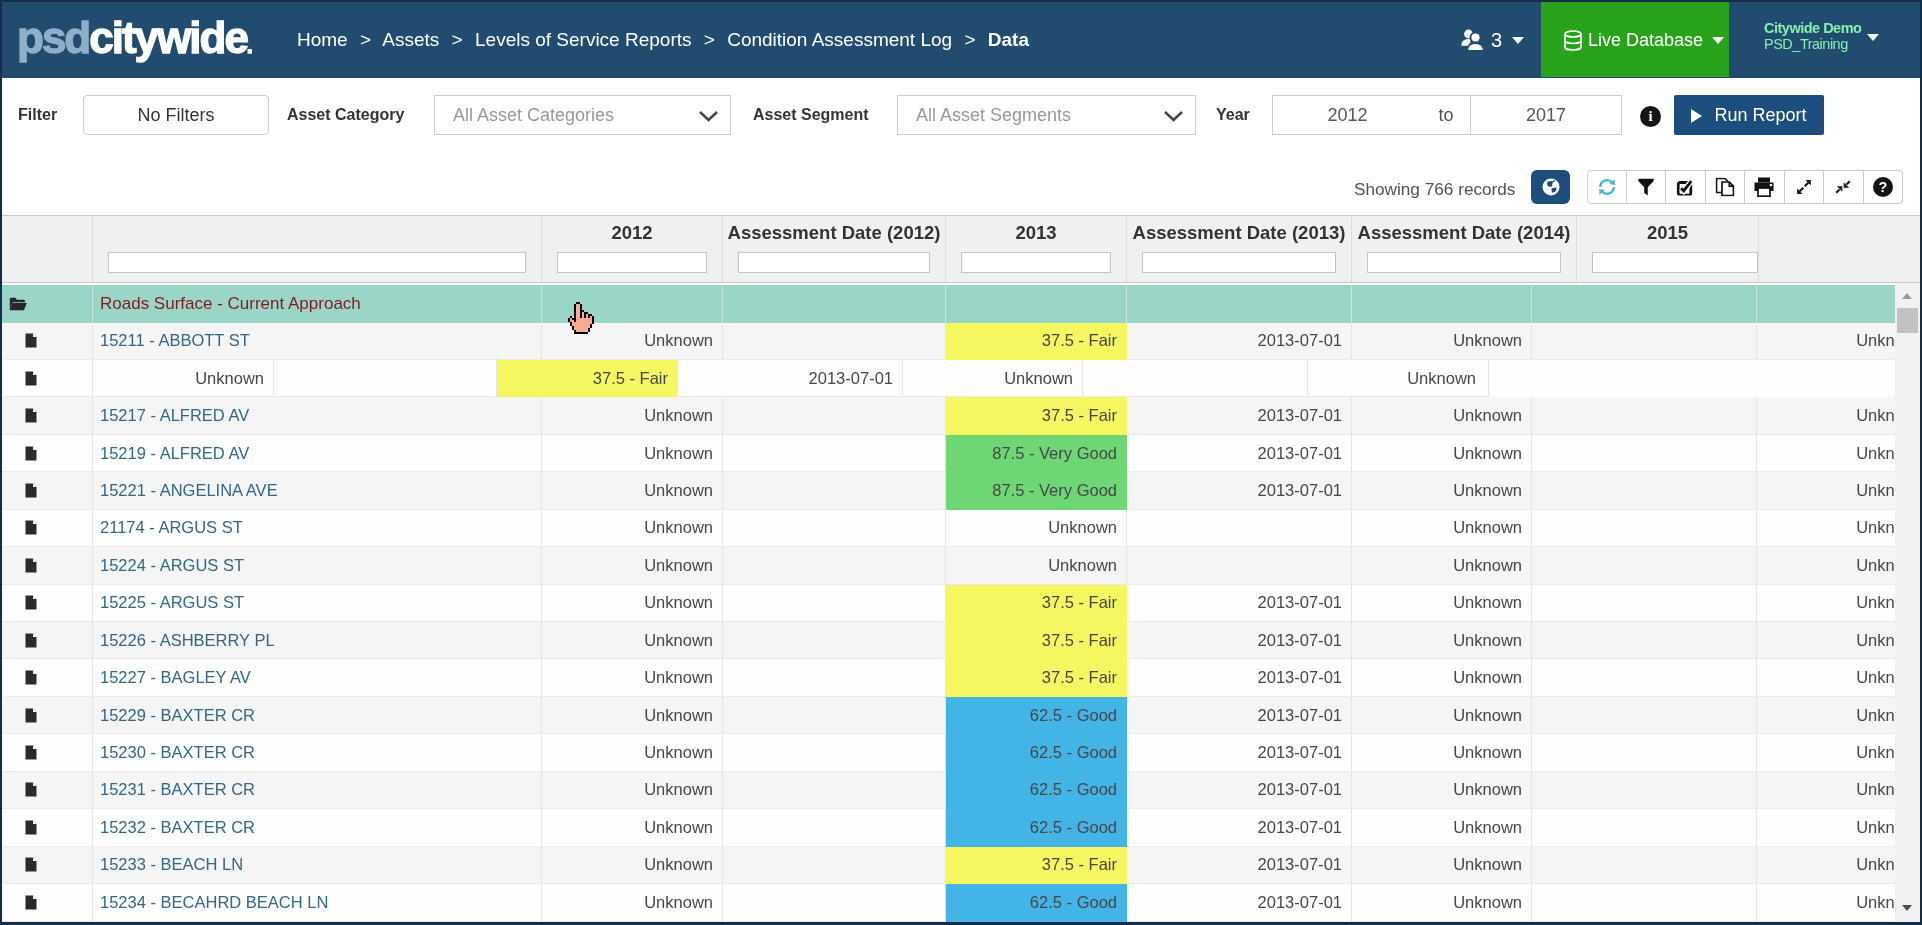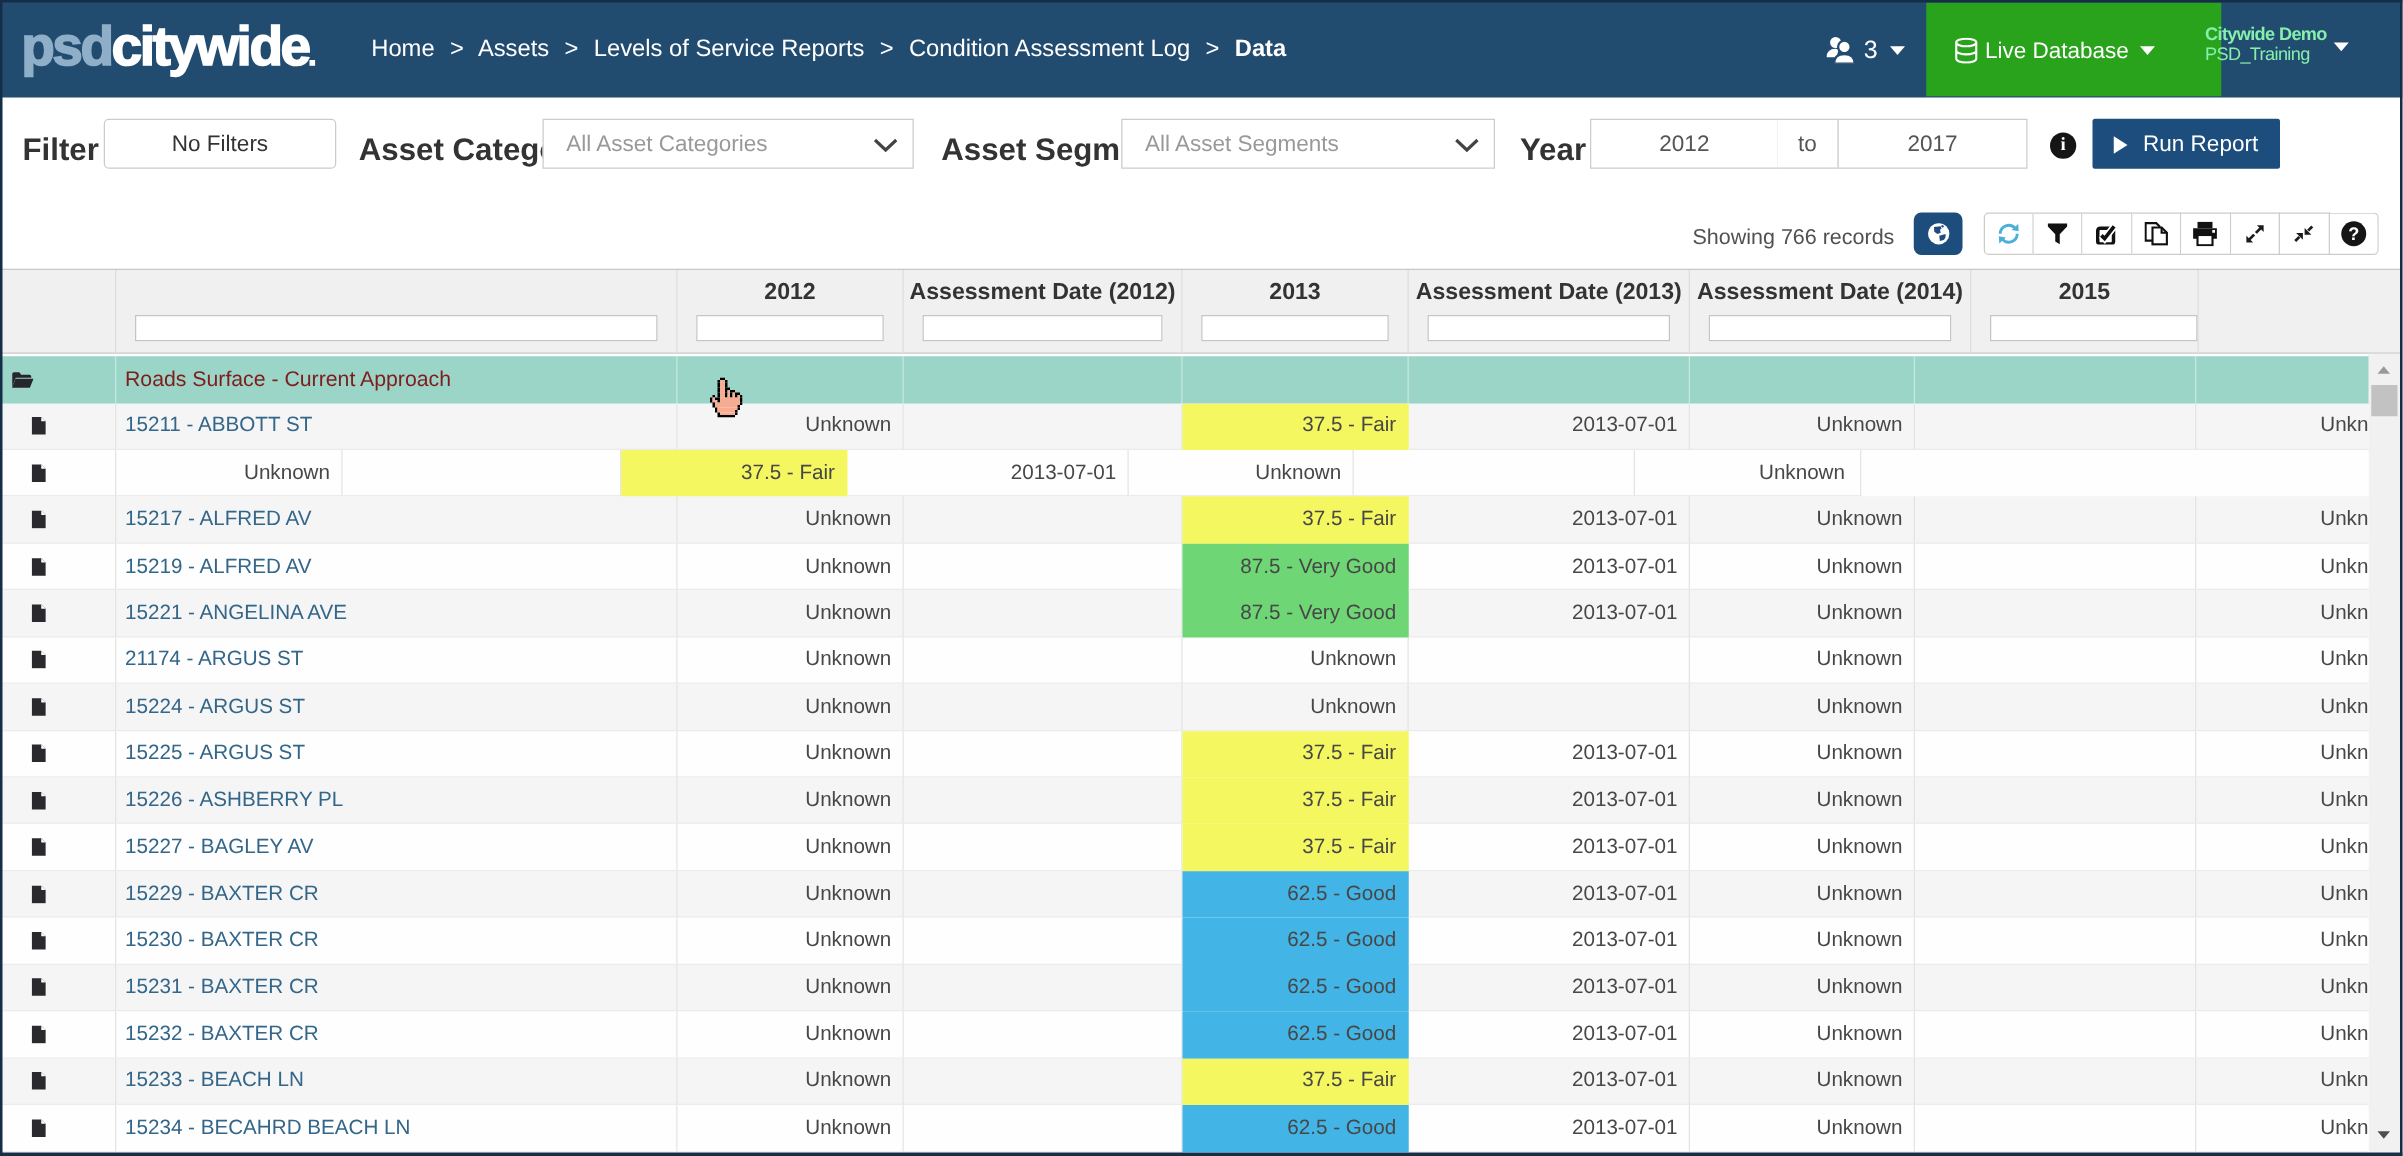--- a/index.html
+++ b/index.html
@@ -7,32 +7,32 @@
 #app { position:absolute; left:0; top:0; width:1922px; height:925px; background:#fff; }
 .edge { position:absolute; background:#142e47; z-index:999; }
 
 #topbar { position:absolute; left:0; top:0; width:1922px; height:78px; background:#224b70; }
 #logo { position:absolute; left:17px; top:13px; font-size:44px; font-weight:bold; letter-spacing:-2px; color:#fff; -webkit-text-stroke:1.3px currentColor; }
 #logo .psd { color:#8fafc9; }
 #crumbs { position:absolute; left:297px; top:2px; font-size:19px; color:#fff; line-height:76px; }
 #crumbs span.sep { padding:0 7px; }
 #userbox { position:absolute; left:1461px; top:2px; height:76px; display:flex; align-items:center; color:#fff; }
 #usercount { font-size:20px; margin-left:6px; }
-#livedb { position:absolute; left:1541px; top:2px; width:236px; height:75px; background:#28a31b; color:#fff; }
+#livedb { position:absolute; left:1541px; top:2px; width:188px; height:75px; background:#28a31b; color:#fff; }
 #livedb .txt { position:absolute; left:47px; top:0; font-size:18px; line-height:76px; }
 #livedb svg { position:absolute; left:22px; top:28px; }
 #livedb .caret { position:absolute; left:171px; top:35px; }
 #account { position:absolute; left:1764px; top:20px; color:#86efac; letter-spacing:-0.5px; }
 #account .l1 { font-size:14.5px; font-weight:bold; line-height:16px; }
 #account .l2 { font-size:14.5px; line-height:17px; }
 #acctcaret { position:absolute; left:1867px; top:34px; }
 .caret { display:inline-block; width:0; height:0; border-left:6.5px solid transparent; border-right:6.5px solid transparent; border-top:7px solid #fff; }
 
 #filterbar { position:absolute; left:0; top:80px; width:1920px; height:80px; background:#fff; }
-.flabel { position:absolute; top:26px; font-size:25px; font-weight:bold; color:#333; }
+.flabel { position:absolute; top:26px; font-size:16px; font-weight:bold; color:#333; }
 #btn-nofilters { position:absolute; left:83px; top:15px; width:186px; height:40px; background:#fff; border:1px solid #ccc; border-radius:4px; font-size:18px; color:#333; text-align:center; line-height:38px; }
 .sel { position:absolute; top:15px; height:40px; background:#fff; border:1px solid #ccc; font-size:18px; color:#999; line-height:38px; padding-left:18px; }
 .sel svg { position:absolute; right:11px; top:14px; }
 .yearbox { position:absolute; top:15px; height:40px; border:1px solid #ccc; background:#fff; font-size:18px; color:#555; text-align:center; line-height:38px; }
 #info-i { position:absolute; left:1640px; top:26px; width:21px; height:21px; border-radius:50%; background:#151515; color:#fff; font-size:15px; font-weight:bold; text-align:center; line-height:21px; font-family:"Liberation Serif",serif; }
 #btn-run { position:absolute; left:1674px; top:15px; width:150px; height:40px; background:#1d4d7c; border-radius:2px; color:#fff; font-size:18px; line-height:40px; text-align:center; }
 #btn-run .play { display:inline-block; width:0; height:0; border-top:7.5px solid transparent; border-bottom:7.5px solid transparent; border-left:11px solid #fff; vertical-align:-2px; margin-right:12px; }
 
 #toolbar { position:absolute; left:0; top:160px; width:1920px; height:55px; background:#fff; }
 #showing { position:absolute; left:1354px; top:19px; font-size:17.2px; color:#515151; }
@@ -106,21 +106,21 @@
       </div>
 <span class="caret" id="acctcaret"></span>
 </div>
 <div id="filterbar">
 <div class="flabel" style="left:18px;">Filter</div>
 <div id="btn-nofilters">No Filters</div>
 <div class="flabel" style="left:287px;">Asset Category</div>
 <div class="sel" style="left:434px;width:297px;">All Asset Categories<svg width="21" height="12" viewBox="0 0 21 12">
           <path d="M2 2 L10.5 10 L19 2" fill="none" stroke="#444" stroke-width="2.5"></path>
         </svg></div>
-<div class="flabel" style="left:753px;">Asset Segments</div>
+<div class="flabel" style="left:753px;">Asset Segment</div>
 <div class="sel" style="left:897px;width:299px;">All Asset Segments<svg width="21" height="12" viewBox="0 0 21 12">
           <path d="M2 2 L10.5 10 L19 2" fill="none" stroke="#444" stroke-width="2.5"></path>
         </svg></div>
 <div class="flabel" style="left:1216px;">Year</div>
 <div class="yearbox" style="left:1272px;width:151px;">2012</div>
 <div class="yearbox" style="left:1422px;width:49px;border-left:none;">to</div>
 <div class="yearbox" style="left:1470px;width:152px;">2017</div>
 <div id="info-i">i</div>
 <div id="btn-run"><span class="play"></span>Run Report</div>
 </div>

